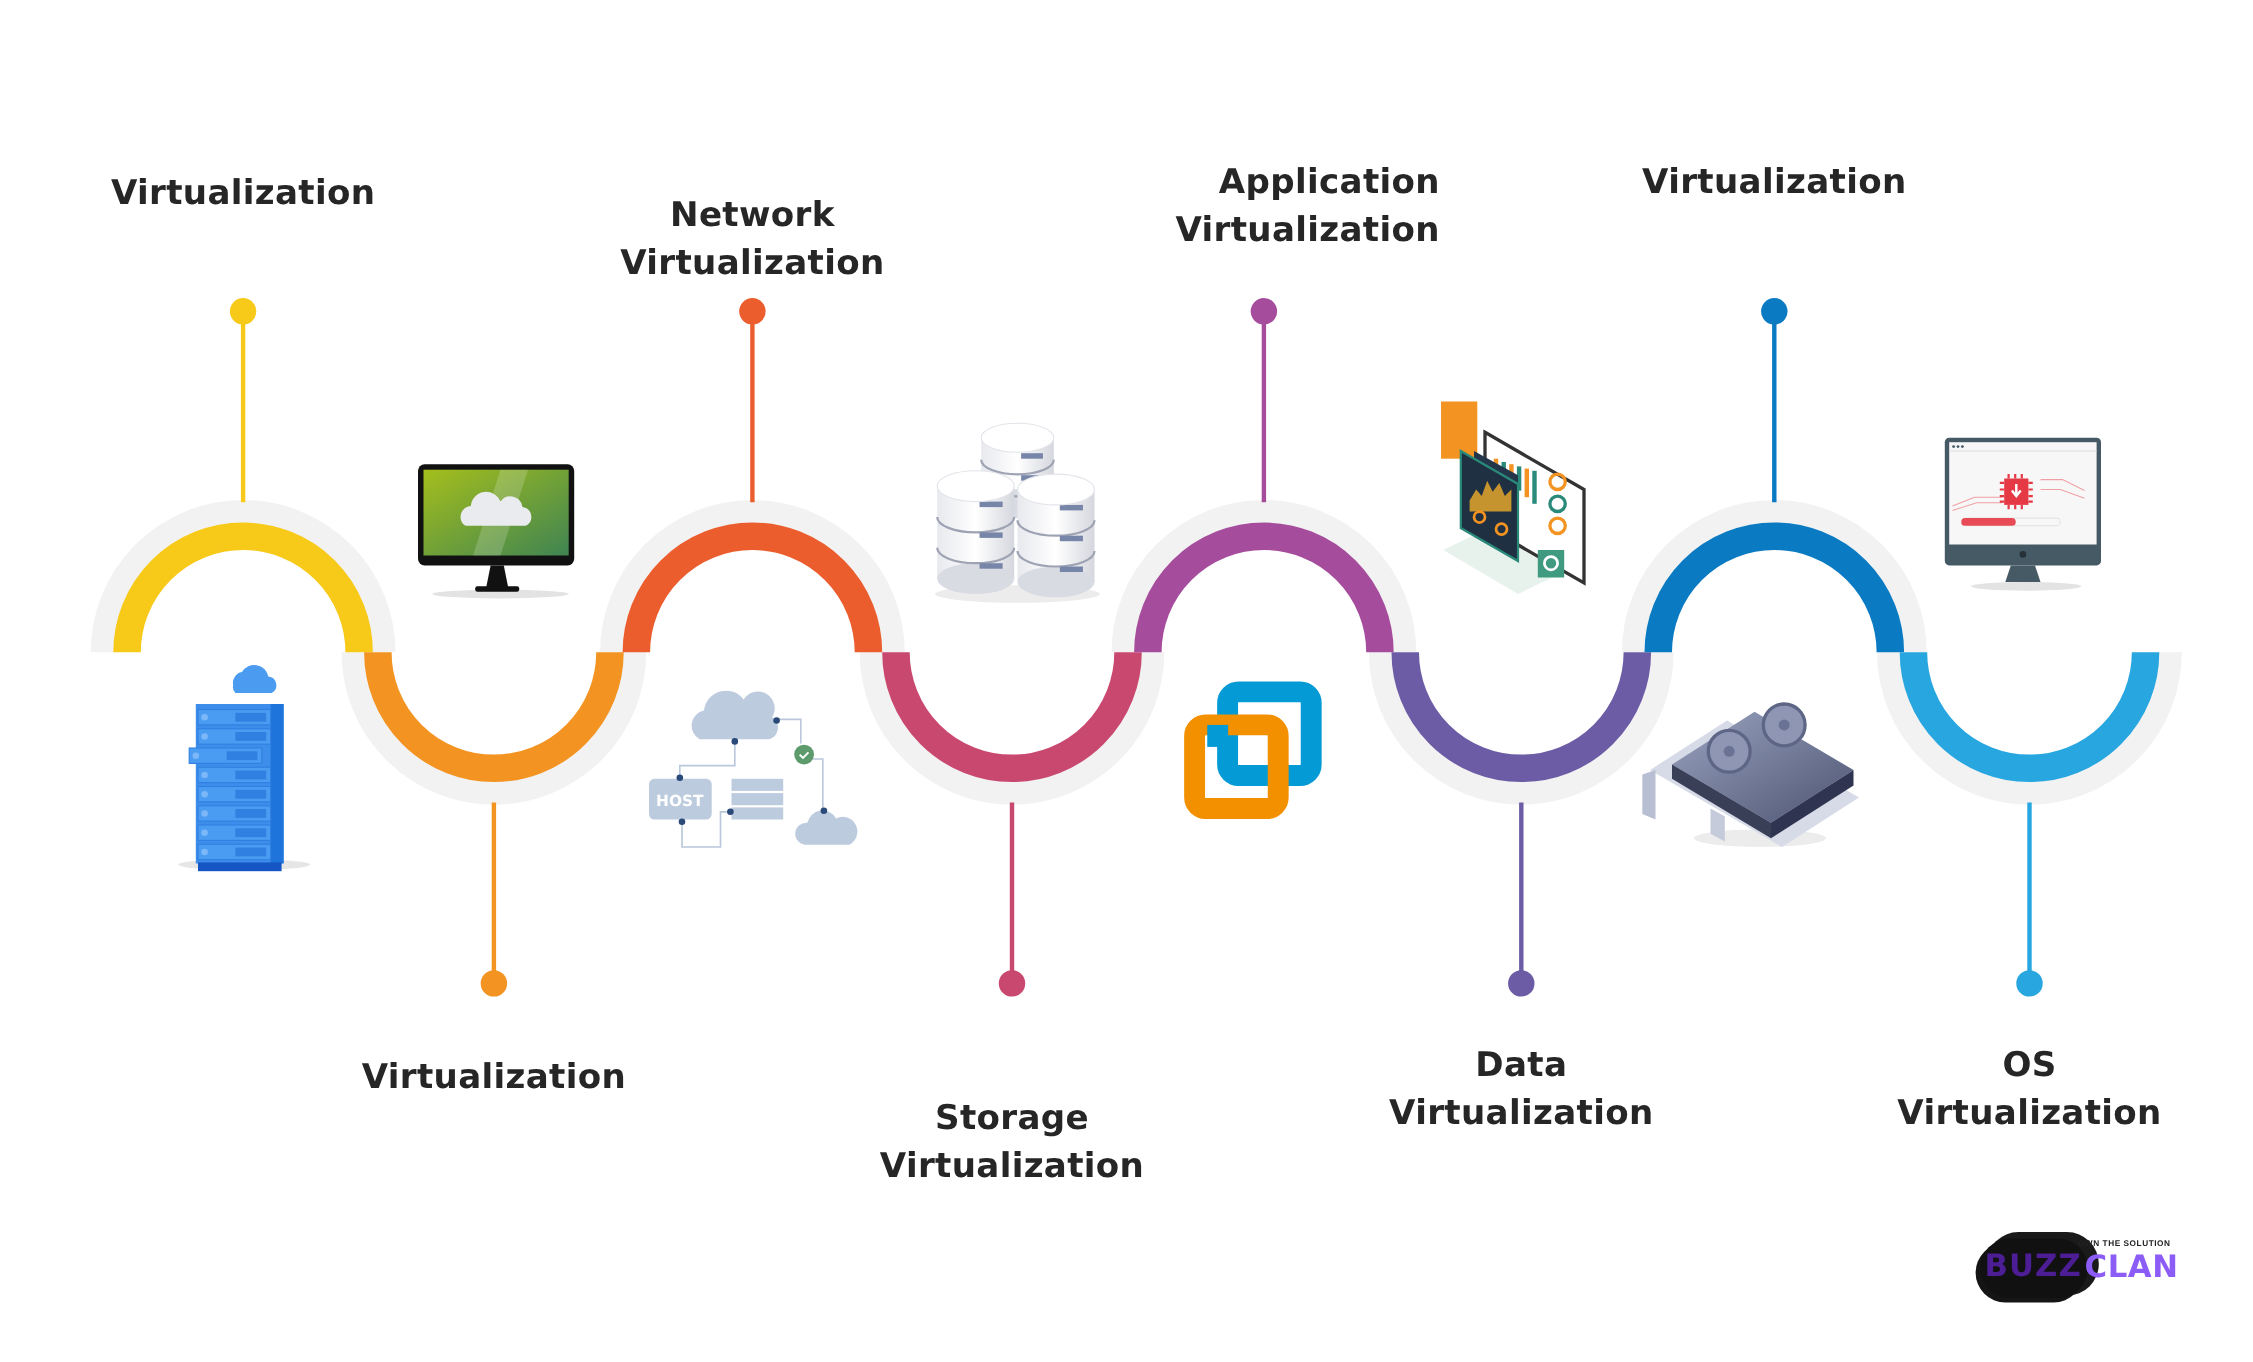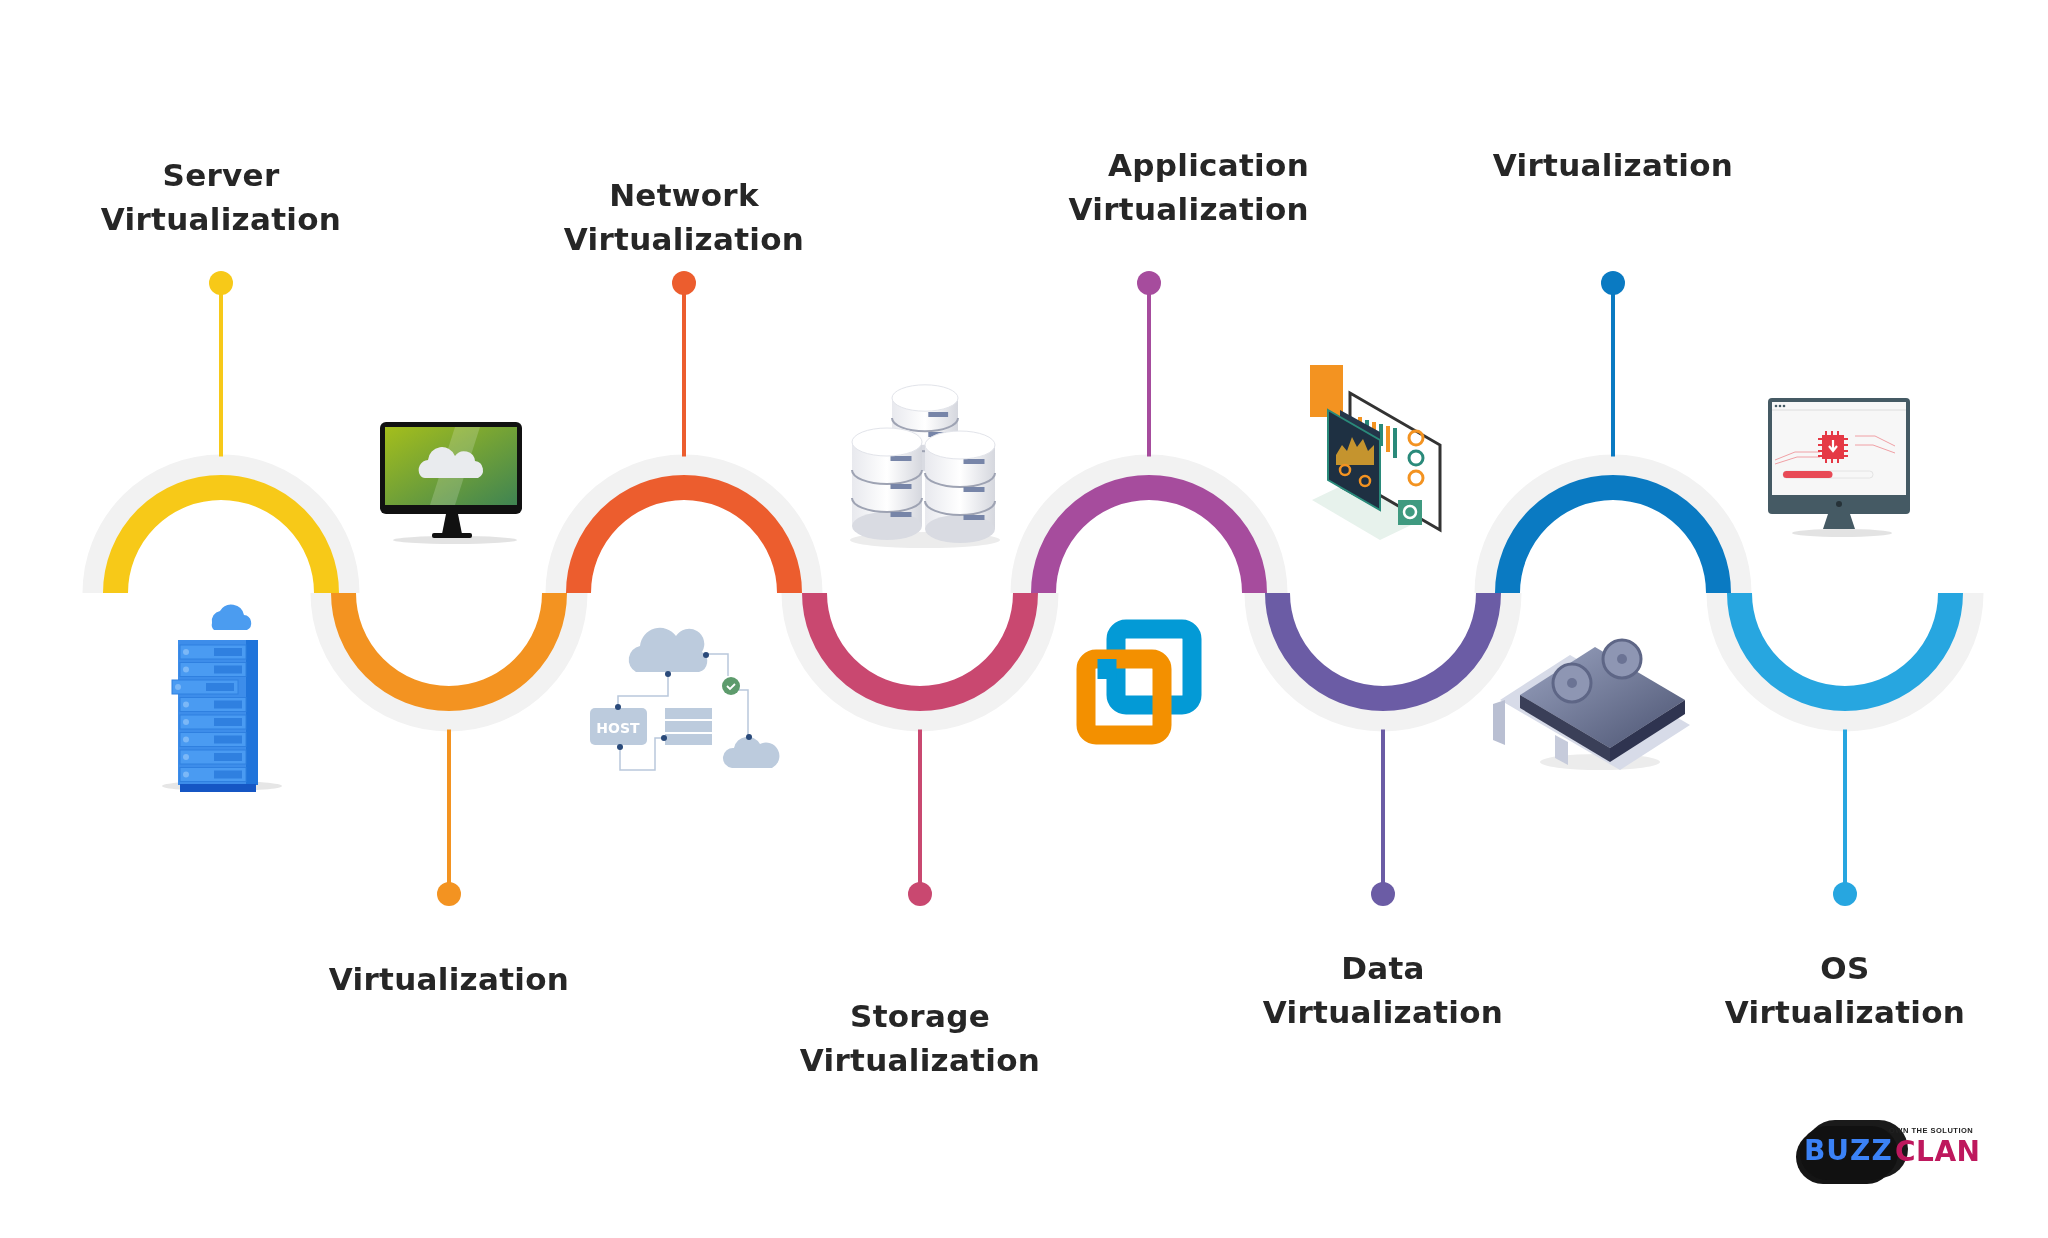--- a/index.html
+++ b/index.html
@@ -2,23 +2,23 @@
 <html><head>
 <meta charset="utf-8">
 <style>
   html,body{margin:0;padding:0;background:#ffffff;}
   body{width:2048px;height:1238px;position:relative;overflow:hidden;font-family:"Liberation Sans",sans-serif;}
   #wave{position:absolute;left:0;top:0;width:2048px;height:1238px;}
   .label{position:absolute;width:320px;margin-left:-160px;text-align:center;color:#262626;font-family:"DejaVu Sans",sans-serif;font-size:31px;font-weight:600;line-height:44px;letter-spacing:0.3px;}
   .label span{display:block;}
   .logo{position:absolute;left:1800px;top:1120px;width:190px;height:66px;}
   .logo-cloud{position:absolute;left:0;top:6px;width:98px;height:54px;background:#111;border-radius:30px;box-shadow:8px -4px 0 2px #1a1a1a,-4px 4px 0 0 #151515;}
-  .logo-buzz{position:absolute;left:4px;top:14px;font-family:"DejaVu Sans",sans-serif;font-weight:bold;font-size:28px;color:#3b82f6;letter-spacing:1px;}
+  .logo-buzz{position:absolute;left:4px;top:14px;font-family:"DejaVu Sans",sans-serif;font-weight:bold;font-size:28px;color:#4c1d95;letter-spacing:1px;}
   .logo-tag{position:absolute;left:89px;top:6px;font-family:Liberation Sans, sans-serif;font-size:7.5px;font-weight:bold;color:#222;letter-spacing:0.5px;white-space:nowrap;}
-  .logo-clan{position:absolute;left:95px;top:15px;font-family:"DejaVu Sans",sans-serif;font-size:28px;color:#be185d;font-weight:bold;letter-spacing:0.5px;}
+  .logo-clan{position:absolute;left:95px;top:15px;font-family:"DejaVu Sans",sans-serif;font-size:28px;color:#8b5cf6;font-weight:bold;letter-spacing:0.5px;}
 </style>
 </head>
 <body>
 
 <svg id="wave" viewBox="0 0 2048 1238" xmlns="http://www.w3.org/2000/svg">
   <defs>
     <linearGradient id="g-desk" x1="0" y1="0" x2="1" y2="1">
       <stop offset="0" stop-color="#A4BE1C"></stop>
       <stop offset="1" stop-color="#3F8452"></stop>
     </linearGradient>
@@ -231,21 +231,20 @@
     </g>
     <path d="M1833 440 v10 M1829 446 l4 5 l4 -5" stroke="#fff" stroke-width="2.2" fill="none"></path>
     <rect id="os-progress-track" x="1783" y="471" width="90" height="7" rx="3.5" fill="none" stroke="#e4e4e4" stroke-width="1"></rect>
     <rect id="os-progress-fill" x="1783" y="471" width="49.5" height="7" rx="3.5" fill="#E84A56"></rect>
     <circle cx="1839" cy="504" r="3" fill="#263238"></circle>
     <path d="M1828 514 h22 l5 15 h-32z" fill="#455A64"></path>
   </g>
 </svg>
 
 <div class="label" style="left:221px;top:153px;">
-  <span>Server</span>
   <span>Virtualization</span>
 </div>
 <div class="label" style="left:449px;top:957px;">
   <span>Virtualization</span>
 </div>
 <div class="label" style="left:684px;top:153px;margin-top:20px;">
   <span>Network</span>
   <span>Virtualization</span>
 </div>
 <div class="label" style="left:920px;top:994px;">

